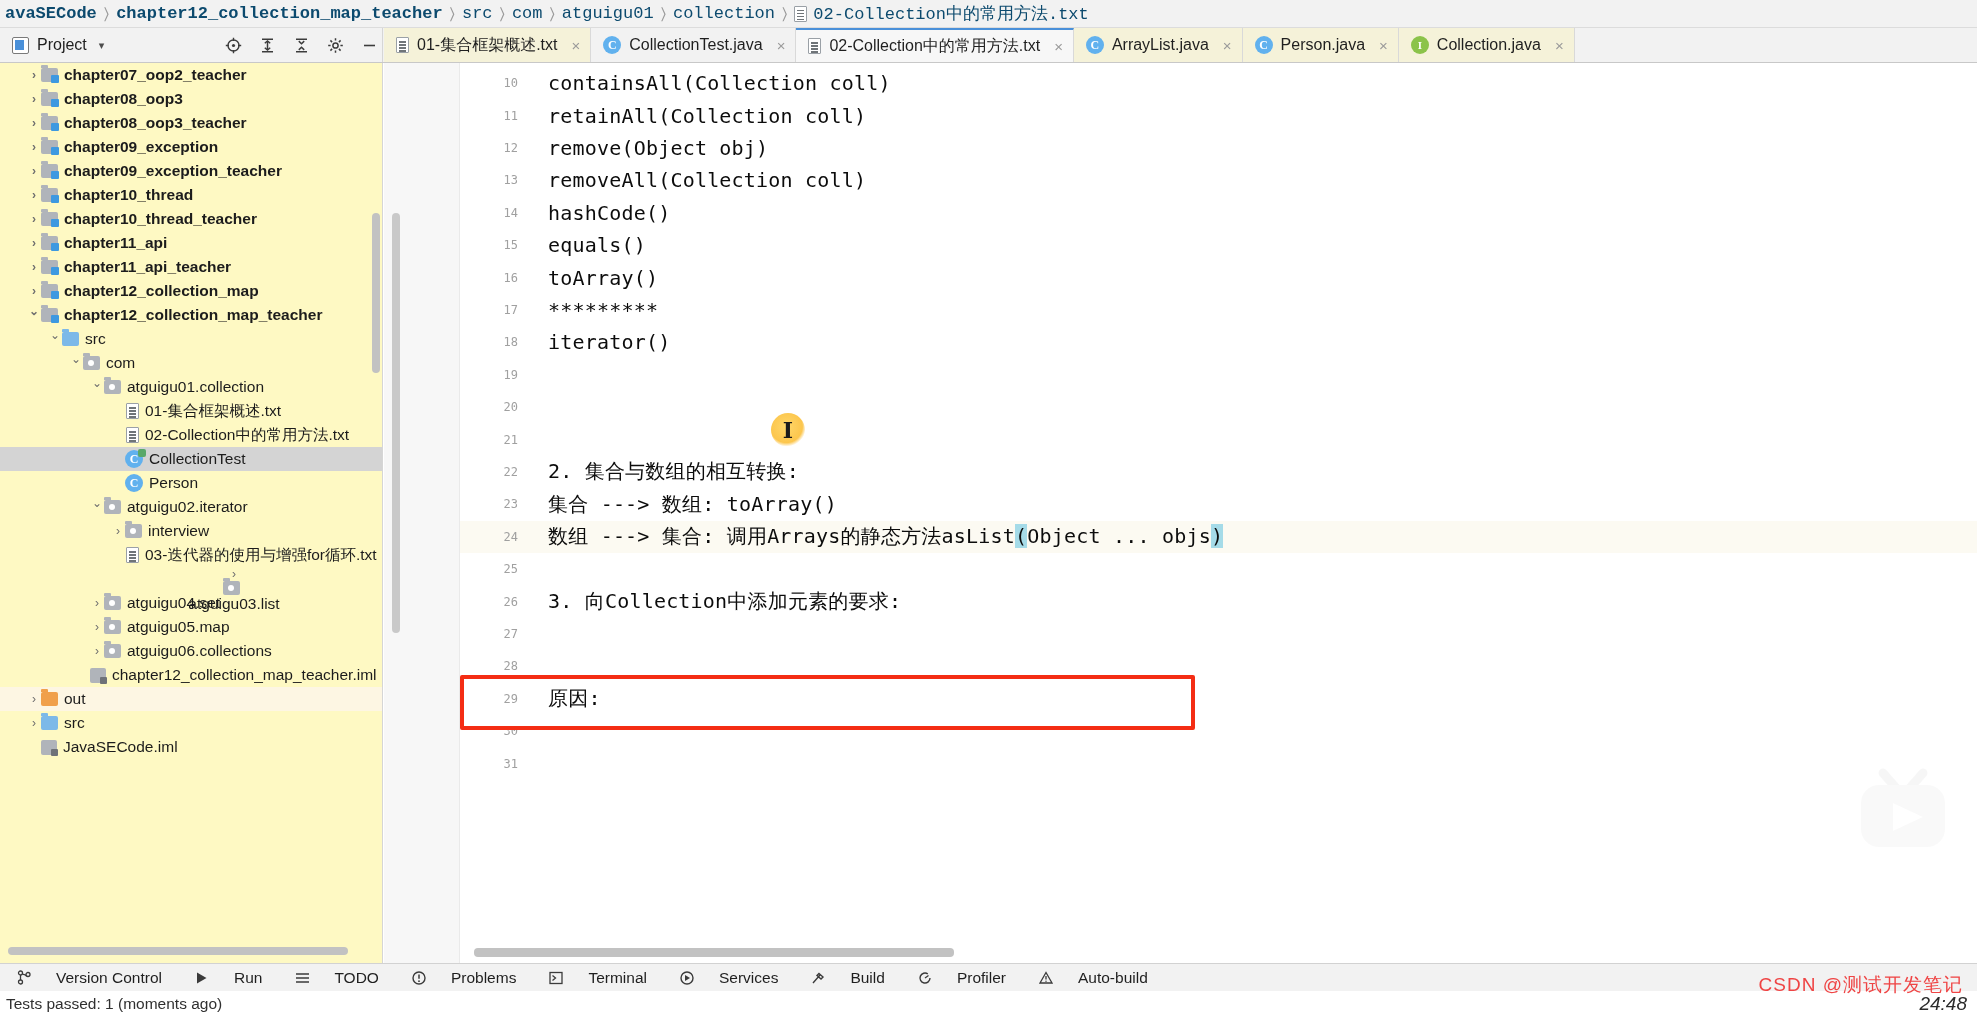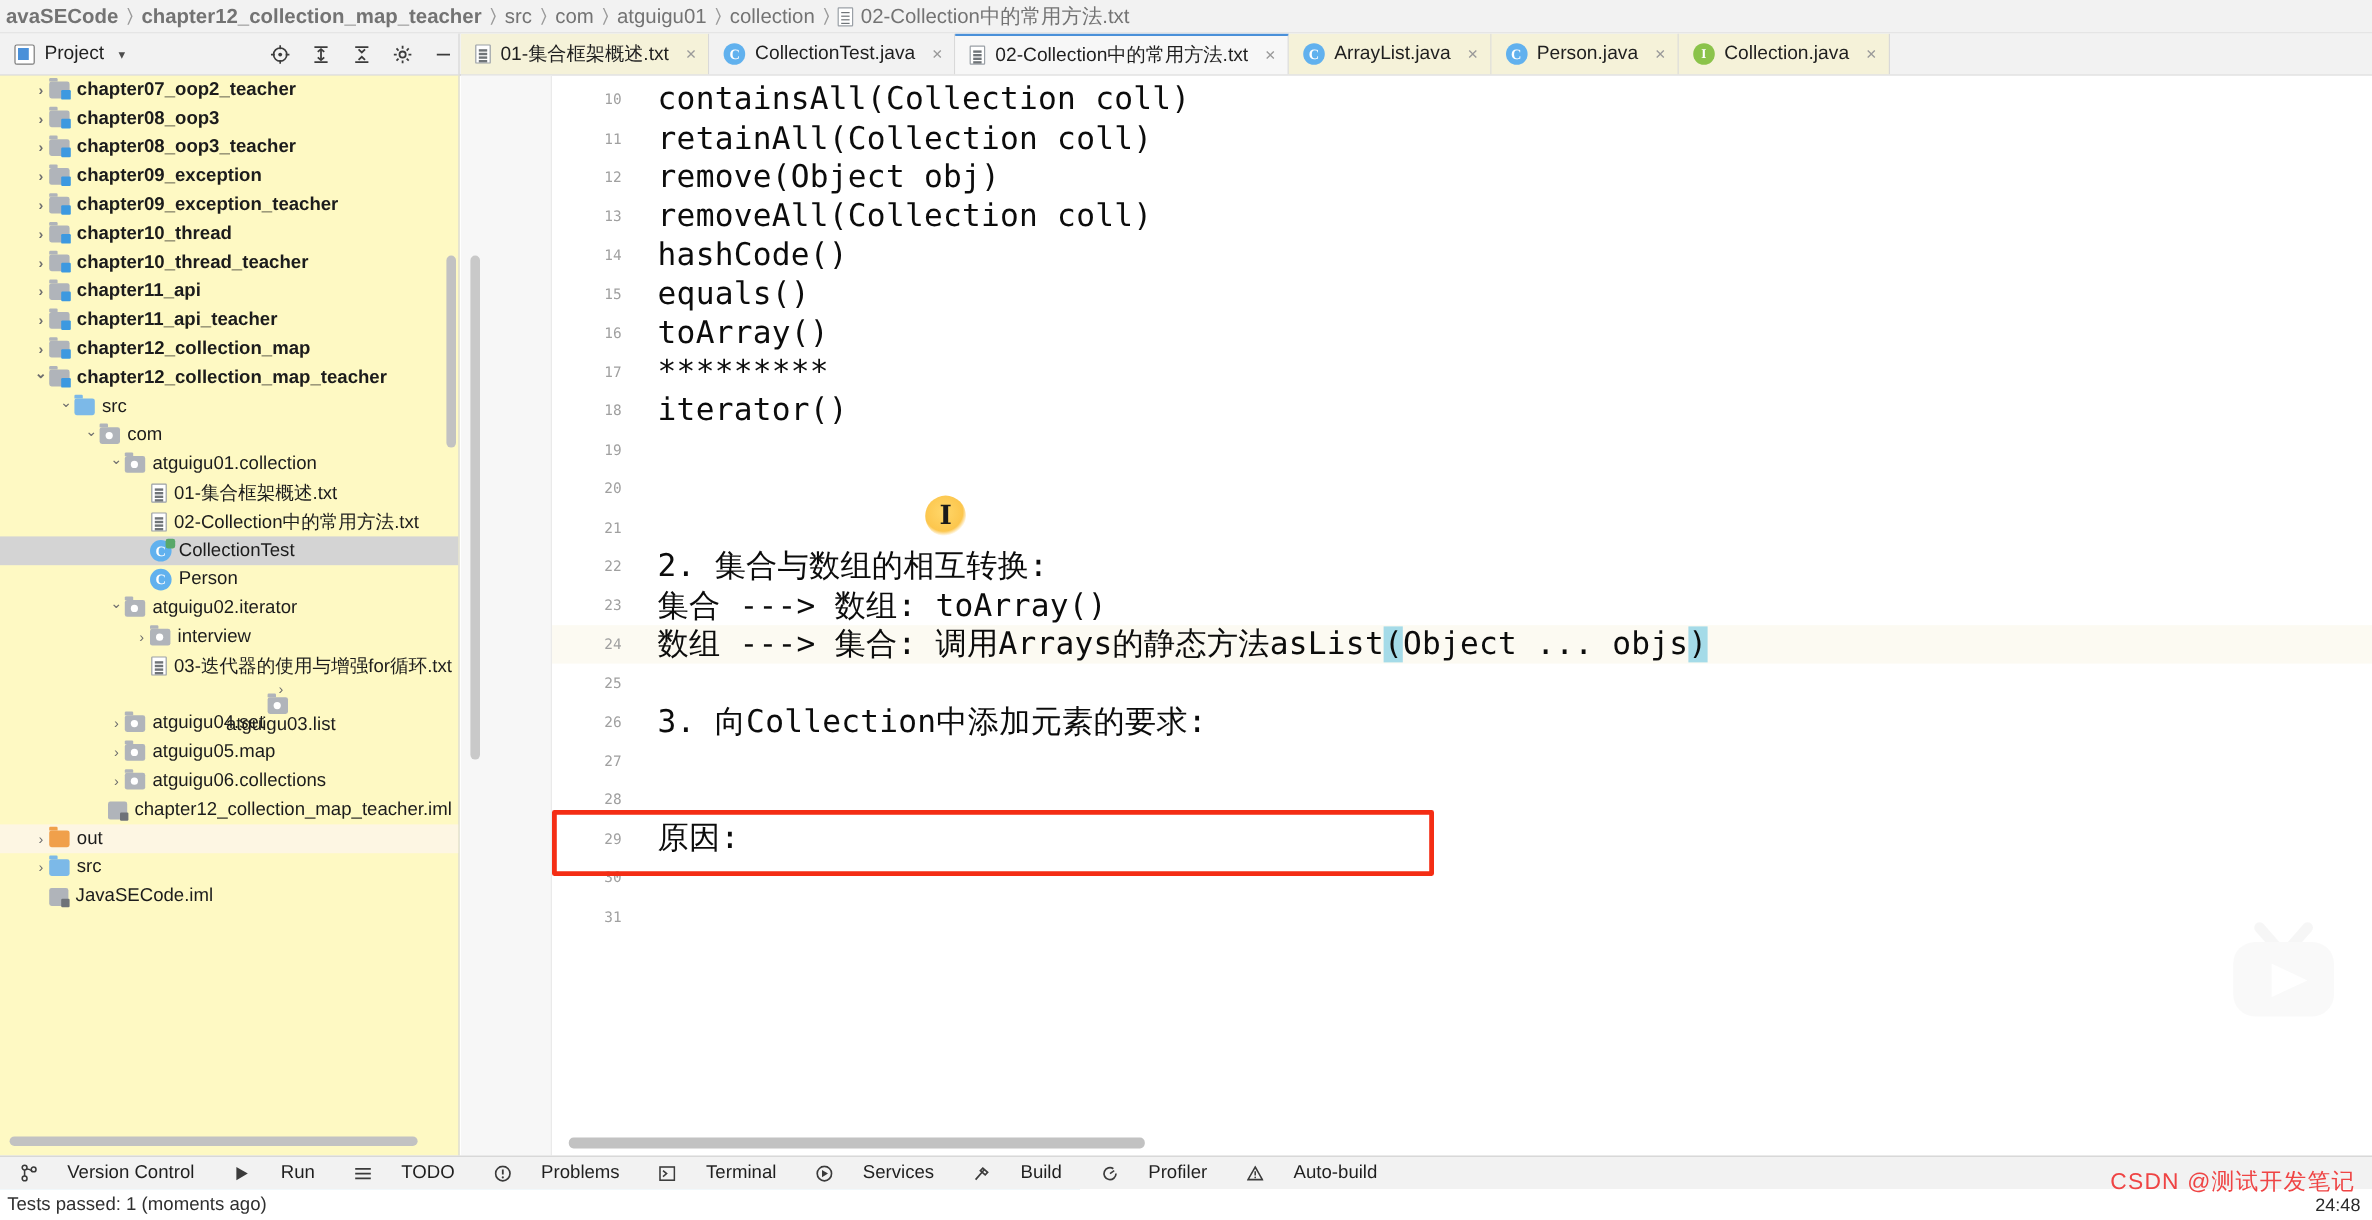--- a/index.html
+++ b/index.html
@@ -22,21 +22,21 @@
     width: 1977px; height: 28px;
     background: #f2f2f2;
     border-bottom: 1px solid #dcdcdc;
     display: flex; align-items: center;
     padding-left: 2px;
     font-size: 17px;
     color: #2b2b2b;
     white-space: nowrap;
     overflow: hidden;
   }
-  .crumb { padding: 0 3px; color: #737373; }
+  .crumb { padding: 0 3px; color: #0c4a6e; font-family: Liberation Mono, monospace; }
   .crumb.bold { font-weight: bold; }
   .crumb-sep { color: #9a9a9a; font-size: 16px; padding: 0 4px; }
   .crumb-file { display: inline-flex; align-items: center; gap: 6px; }
 
   
   .ico-txt {
     display: inline-block; width: 13px; height: 16px;
     background: #ffffff;
     border: 1.5px solid #9aa0a6;
     border-radius: 1px;
@@ -273,21 +273,21 @@
   .lnum {
     position: absolute; left: 0; width: 58px;
     text-align: right;
     font-family: "DejaVu Sans Mono", monospace;
     font-size: 12px;
     color: #a0a0a0;
   }
   .ltext {
     position: absolute; left: 88px;
     font-family: "DejaVu Sans Mono", monospace;
-    font-size: 26px;
+    font-size: 20px;
     color: #0c0c0c;
     white-space: pre;
     letter-spacing: 0.2px;
   }
   .line.caretline { background: #fcfaf2; }
   .brace-hl { background: #a5dbe8; }
 
   
   .redbox {
     position: absolute;
@@ -373,21 +373,21 @@
     font-size: 14px; color: #333;
   }
   .csdn-wm {
     position: absolute; right: 14px; top: 972px;
     font-size: 19px;
     color: #ef4444;
     font-family: "Liberation Sans", sans-serif;
     letter-spacing: 1px;
     white-space: nowrap;
   }
-  .clock { font-size: 15px; color: #2b2b2b; white-space: nowrap; }
+  .clock { font-size: 19px; color: #2b2b2b; white-space: nowrap; font-style: italic; }
 </style>
 </head>
 <body>
 
 <div id="app">
 
   <div class="navbar">
     <span class="crumb bold">avaSECode</span>
     <span class="crumb-sep">〉</span>
     <span class="crumb bold">chapter12_collection_map_teacher</span>

